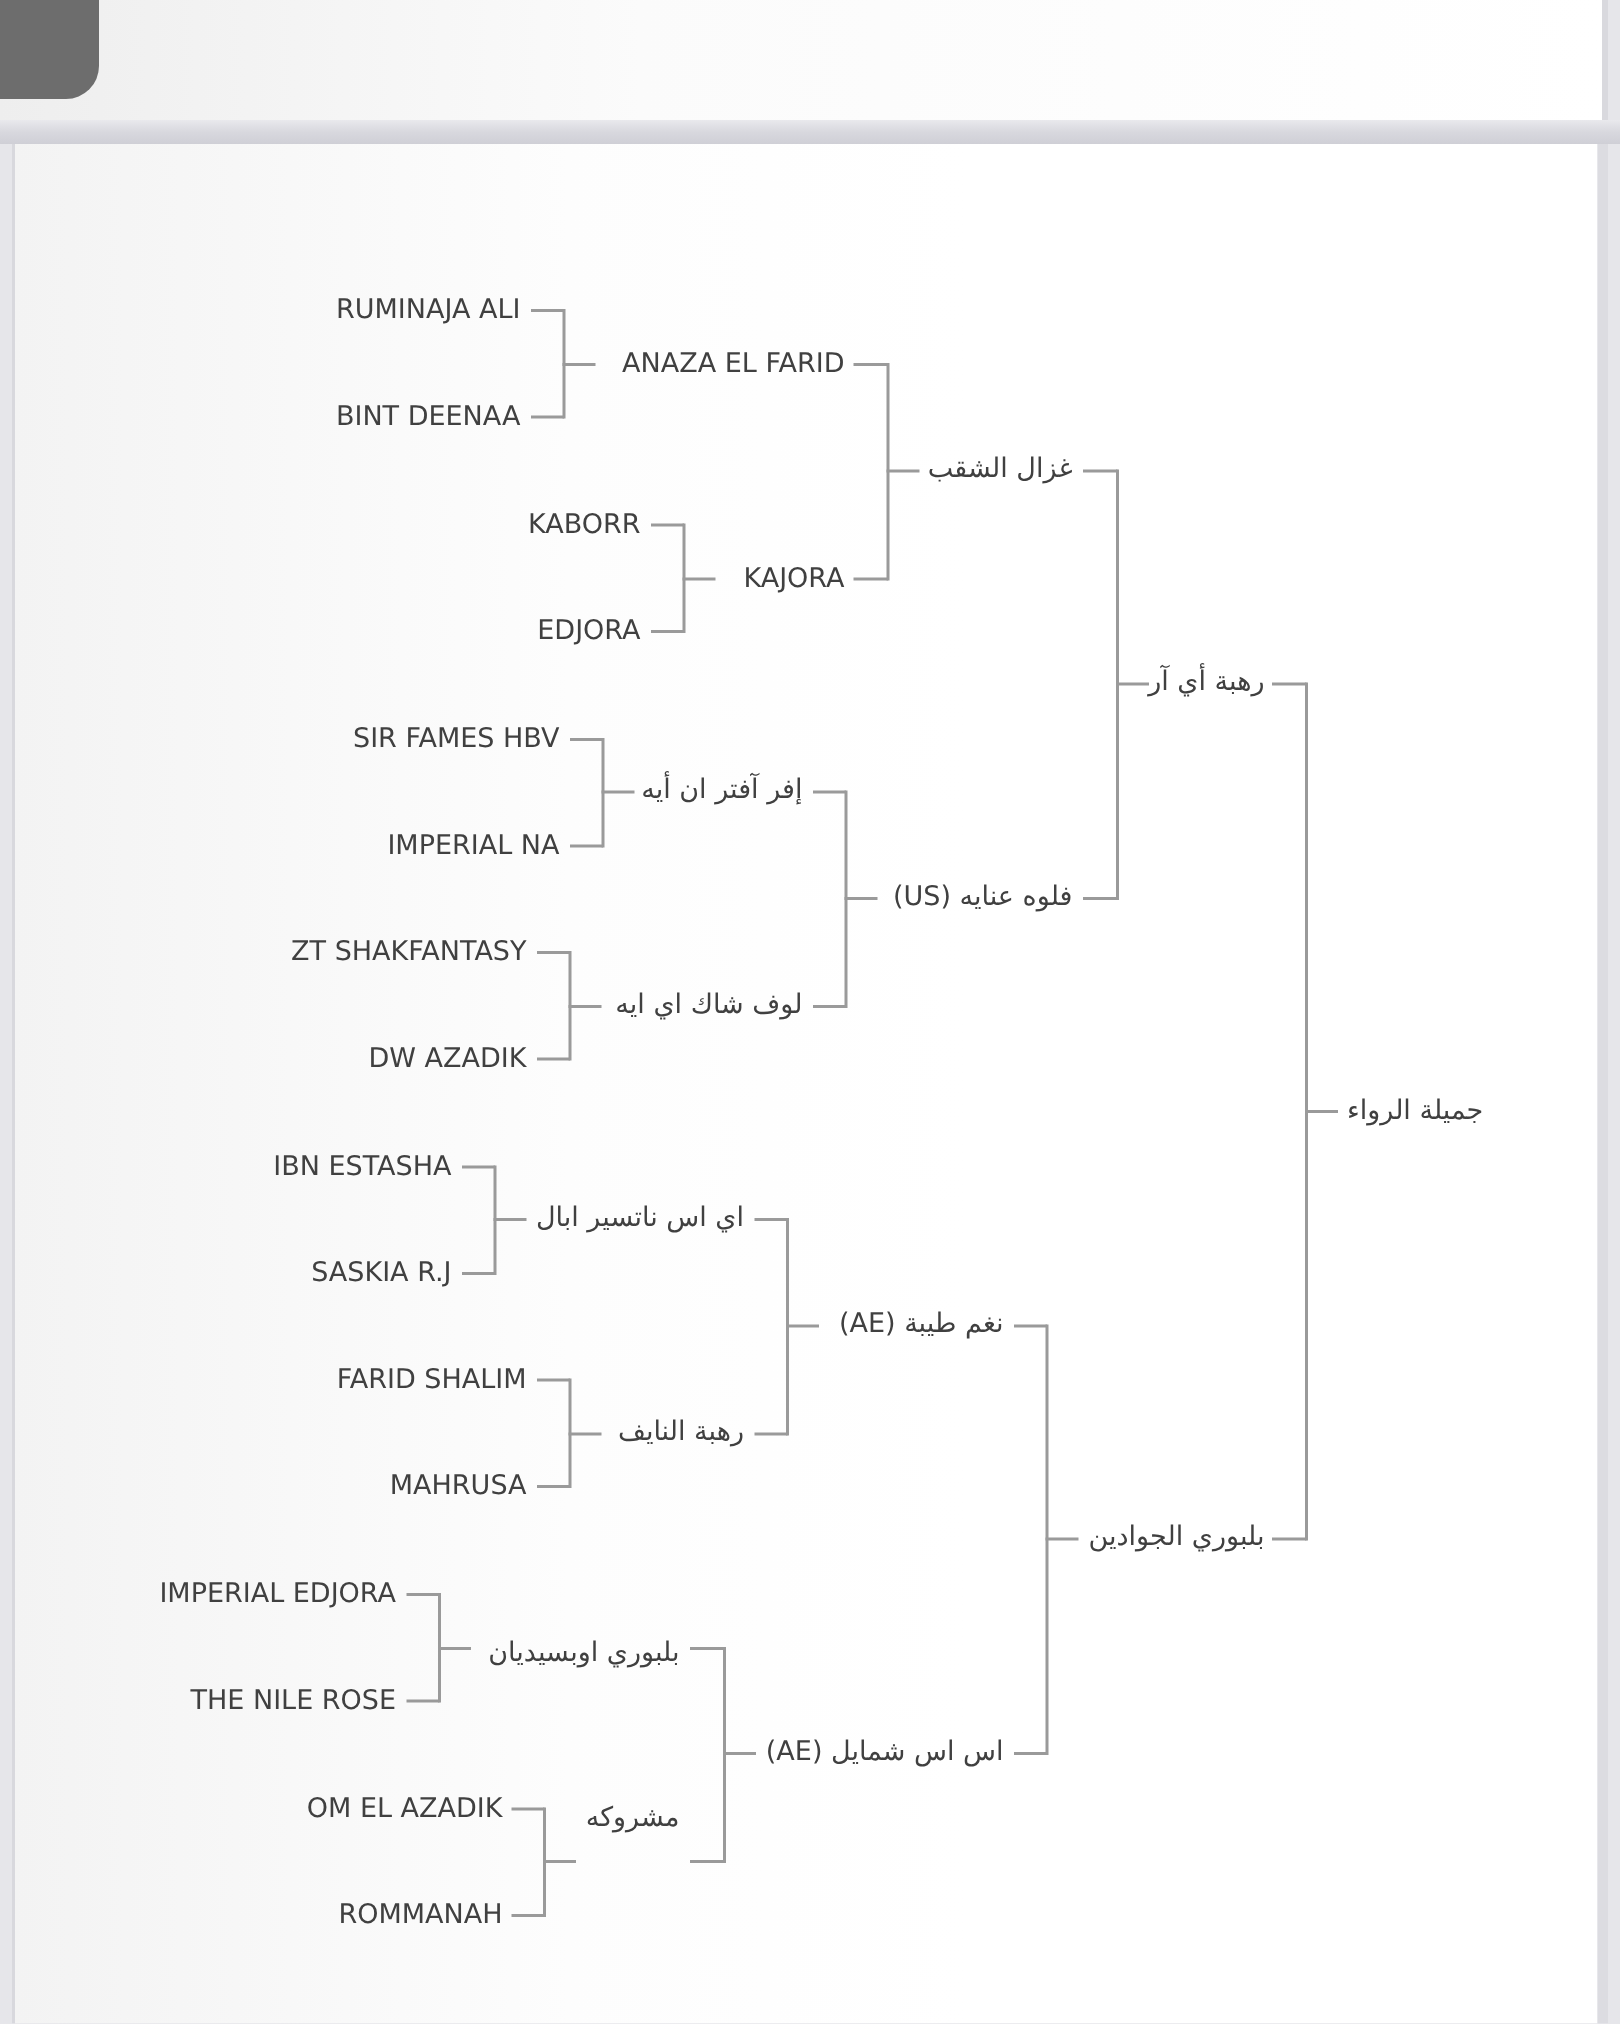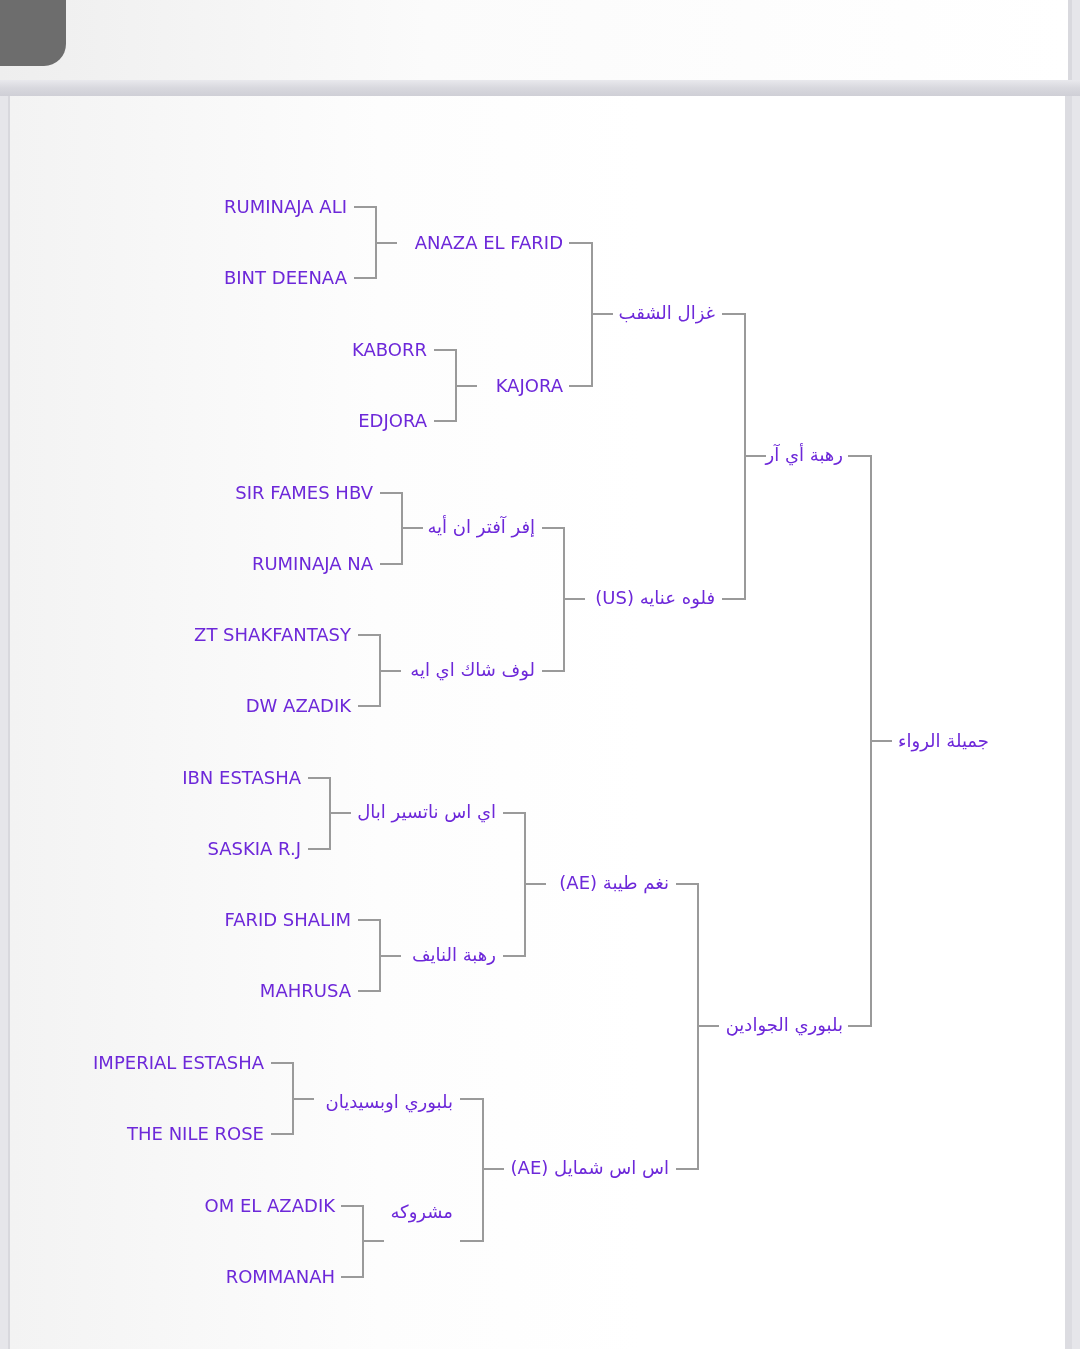--- a/index.html
+++ b/index.html
@@ -1,21 +1,21 @@
 <!DOCTYPE html>
 <html><head>
 <meta charset="utf-8">
 <style>
   html,body{margin:0;padding:0;}
   body{width:1080px;height:1349px;position:relative;overflow:hidden;background:#e6e6ea;font-family:"DejaVu Sans","Liberation Sans",sans-serif;}
   .prev-page{position:absolute;left:0;top:-10px;width:1068px;height:90px;background:linear-gradient(90deg,#eeeeee,#fbfbfb 40%,#ffffff);border-right:4px solid #d9d9de;}
   .corner{position:absolute;left:0;top:0;width:66px;height:66px;background:#6d6d6d;border-bottom-right-radius:22px;}
   .divider{position:absolute;left:0;top:80px;width:1080px;height:16px;background:linear-gradient(#e9e9ed,#d8d8de 50%,#cfcfd6);}
   .page{position:absolute;left:8px;top:96px;width:1064px;height:1253px;background:linear-gradient(90deg,#f3f3f3 0%,#fdfdfd 35%,#ffffff 60%);border-left:2px solid #d8d8dd;border-right:7px solid #dcdce1;box-sizing:border-box;}
-  .node{position:absolute;font-size:18px;color:#6d28d9;white-space:nowrap;line-height:22px;}
+  .node{position:absolute;font-size:18px;color:#404040;white-space:nowrap;line-height:22px;}
   .node.r{text-align:right;}
   .ar{direction:rtl;unicode-bidi:plaintext;font-size:18px;text-align:center;}
   .ln{position:absolute;background:#9a9a9a;}
   .h{height:2px;}
   .v{width:2px;}
 </style>
 </head>
 <body>
 
 <div class="prev-page">
@@ -26,28 +26,28 @@
 
 <div class="page"></div>
 
 <div>
 
   <div class="node r" style="right:733px;top:196px">RUMINAJA ALI</div>
   <div class="node r" style="right:733px;top:267px">BINT DEENAA</div>
   <div class="node r" style="right:653px;top:339px">KABORR</div>
   <div class="node r" style="right:653px;top:410px">EDJORA</div>
   <div class="node r" style="right:707px;top:482px">SIR FAMES HBV</div>
-  <div class="node r" style="right:707px;top:553px">RUMINAJA NA</div>
+  <div class="node r" style="right:707px;top:553px">IMPERIAL NA</div>
   <div class="node r" style="right:729px;top:624px">ZT SHAKFANTASY</div>
   <div class="node r" style="right:729px;top:695px">DW AZADIK</div>
   <div class="node r" style="right:779px;top:767px">IBN ESTASHA</div>
   <div class="node r" style="right:779px;top:838px">SASKIA R.J</div>
   <div class="node r" style="right:729px;top:909px">FARID SHALIM</div>
   <div class="node r" style="right:729px;top:980px">MAHRUSA</div>
-  <div class="node r" style="right:816px;top:1052px">IMPERIAL ESTASHA</div>
+  <div class="node r" style="right:816px;top:1052px">IMPERIAL EDJORA</div>
   <div class="node r" style="right:816px;top:1123px">THE NILE ROSE</div>
   <div class="node r" style="right:745px;top:1195px">OM EL AZADIK</div>
   <div class="node r" style="right:745px;top:1266px">ROMMANAH</div>
 
   <div class="node r" style="right:517px;top:232px">ANAZA EL FARID</div>
   <div class="node r" style="right:517px;top:375px">KAJORA</div>
   <div class="node r ar" style="right:545px;top:516px">إفر آفتر ان أيه</div>
   <div class="node r ar" style="right:545px;top:659px">لوف شاك اي ايه</div>
   <div class="node r ar" style="right:584px;top:801px">اي اس ناتسير ابال</div>
   <div class="node r ar" style="right:584px;top:944px">رهبة النايف</div>

